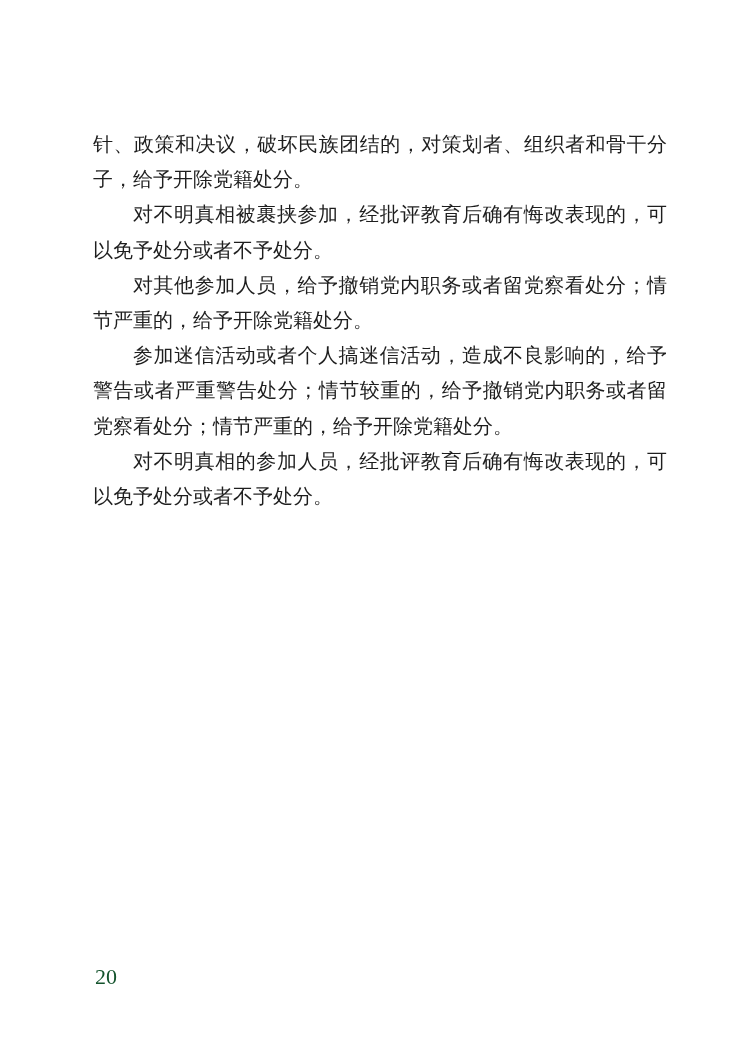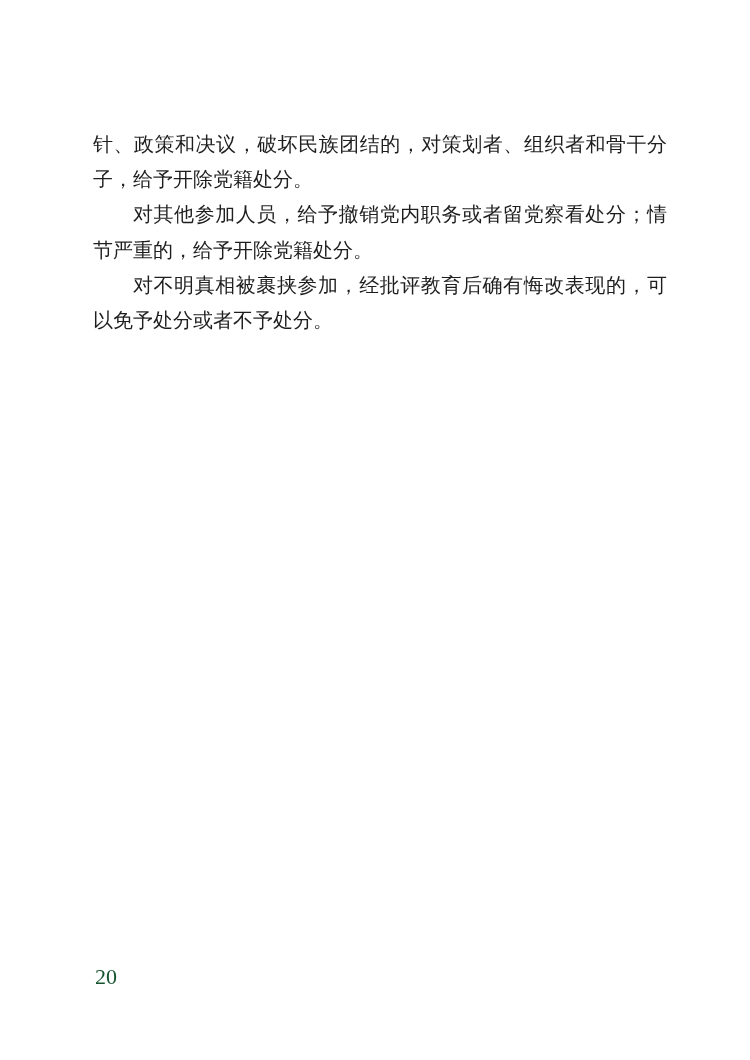--- a/index.html
+++ b/index.html
@@ -47,17 +47,19 @@
     line-height: 1.2;
     color: #14532d;
   }
 </style>
 </head>
 <body>
 
 <div class="page" style="background: rgb(255, 255, 255); color: rgb(30, 30, 30);">
   <div class="content">
       <p class="para no-indent">针、政策和决议，破坏民族团结的，对策划者、组织者和骨干分子，给予开除党籍处分。</p>
+      <p class="para">对不明真相被裹挟参加，经批评教育后确有悔改表现的，可以免予处分或者不予处分。</p>
       <p class="para">对其他参加人员，给予撤销党内职务或者留党察看处分；情节严重的，给予开除党籍处分。</p>
-      <p class="para">对不明真相被裹挟参加，经批评教育后确有悔改表现的，可以免予处分或者不予处分。</p>
+      <p class="para">参加迷信活动或者个人搞迷信活动，造成不良影响的，给予警告或者严重警告处分；情节较重的，给予撤销党内职务或者留党察看处分；情节严重的，给予开除党籍处分。</p>
+      <p class="para">对不明真相的参加人员，经批评教育后确有悔改表现的，可以免予处分或者不予处分。</p>
     </div>
   <div class="page-number">20</div>
 </div>
 
 </body></html>

